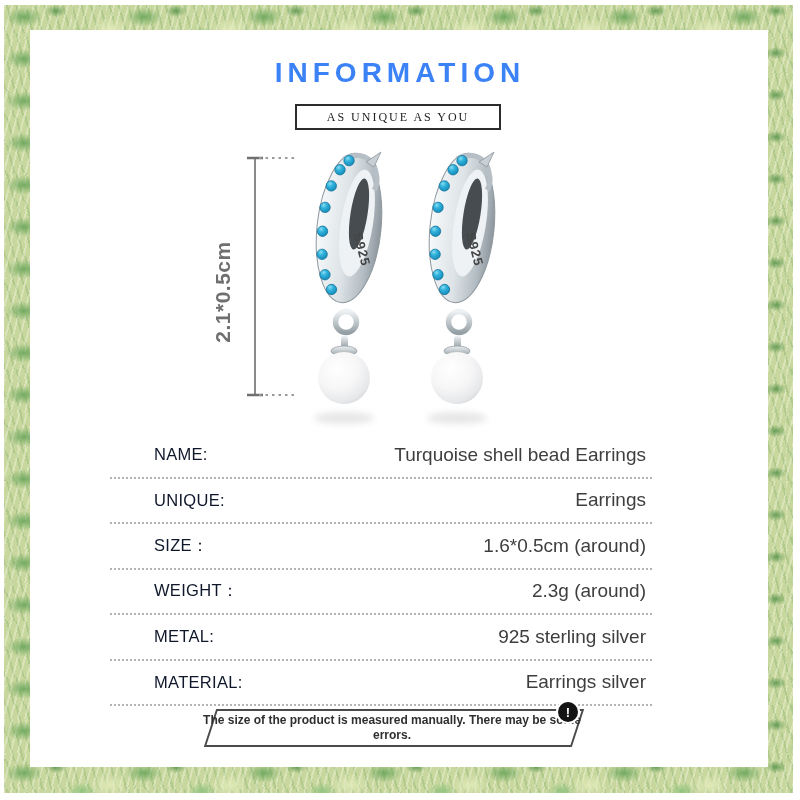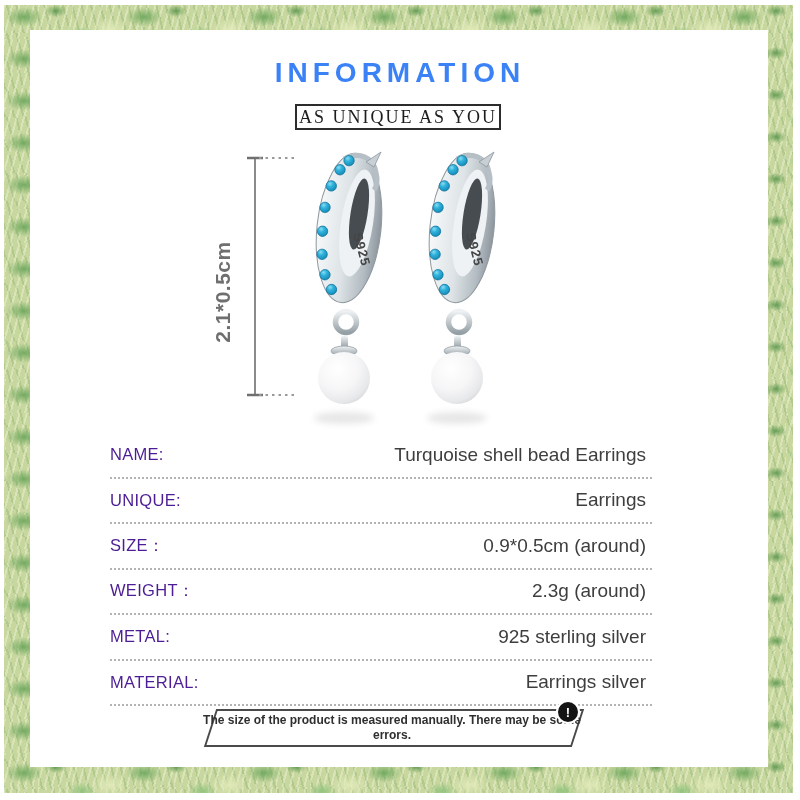--- a/index.html
+++ b/index.html
@@ -15,27 +15,27 @@
       radial-gradient(ellipse 30px 16px at 106px 24px, rgba(225,234,186,0.95) 0%, rgba(225,234,186,0) 70%),
       repeating-linear-gradient(105deg, rgba(255,255,242,0.32) 0 2px, rgba(0,0,0,0) 2px 7px),
       repeating-linear-gradient(75deg, rgba(104,158,86,0.25) 0 2px, rgba(0,0,0,0) 2px 9px);
     background-size:120px 42px,120px 42px,120px 42px,120px 42px,34px 34px,28px 28px;}
   .content{position:absolute;left:30px;top:30px;right:32px;bottom:33px;background:#ffffff;}
   
   .title{position:absolute;left:0;top:57px;width:800px;text-align:center;
     font-size:28px;font-weight:bold;letter-spacing:5px;color:#3b82f6;}
   .tagline{position:absolute;left:295px;top:104px;width:206px;height:26px;
     border:2px solid #2c2c2c;box-sizing:border-box;display:flex;align-items:center;justify-content:center;
-    font-family:"Liberation Serif",serif;font-size:18px;letter-spacing:2px;color:#1d1d1d;}
+    font-family:"Liberation Serif",serif;font-size:12px;letter-spacing:2px;color:#1d1d1d;}
   
   .figure{position:absolute;left:200px;top:140px;width:330px;height:300px;}
   
   .spec{position:absolute;left:110px;top:433px;width:542px;}
   .spec-row{height:43.5px;display:flex;align-items:center;border-bottom:2px dotted #b3b3b3;}
-  .spec-label{font-size:16.5px;color:#4c1d95;letter-spacing:0.3px;}
+  .spec-label{margin-left:44px;font-size:16.5px;color:#0f172a;letter-spacing:0.3px;}
   .spec-value{margin-left:auto;margin-right:6px;font-size:19px;color:#3e3e3e;}
   
   .banner{position:absolute;left:196px;top:704px;width:392px;height:48px;}
   .banner-bg{position:absolute;left:14px;right:10px;top:5px;bottom:5px;background:#fff;
     border:2px solid #4a4a4a;transform:skewX(-18deg);}
   .banner-text{position:absolute;inset:0;display:flex;flex-direction:column;align-items:center;
     justify-content:center;line-height:15px;font-size:12px;font-weight:600;color:#2f2f2f;text-align:center;}
   .banner-badge{position:absolute;left:360px;top:-4px;width:24px;height:24px;border-radius:50%;
     background:#141414;border:2px solid #ffffff;box-sizing:border-box;display:flex;align-items:center;
     justify-content:center;color:#ffffff;font-weight:bold;font-size:13px;}
@@ -123,21 +123,21 @@
     <div class="spec-row">
       <span class="spec-label">NAME:</span>
       <span class="spec-value">Turquoise shell bead Earrings</span>
     </div>
     <div class="spec-row">
       <span class="spec-label">UNIQUE:</span>
       <span class="spec-value">Earrings</span>
     </div>
     <div class="spec-row">
       <span class="spec-label">SIZE：</span>
-      <span class="spec-value">0.9*0.5cm (around)</span>
+      <span class="spec-value">1.6*0.5cm (around)</span>
     </div>
     <div class="spec-row">
       <span class="spec-label">WEIGHT：</span>
       <span class="spec-value">2.3g (around)</span>
     </div>
     <div class="spec-row">
       <span class="spec-label">METAL:</span>
       <span class="spec-value">925 sterling silver</span>
     </div>
     <div class="spec-row">

